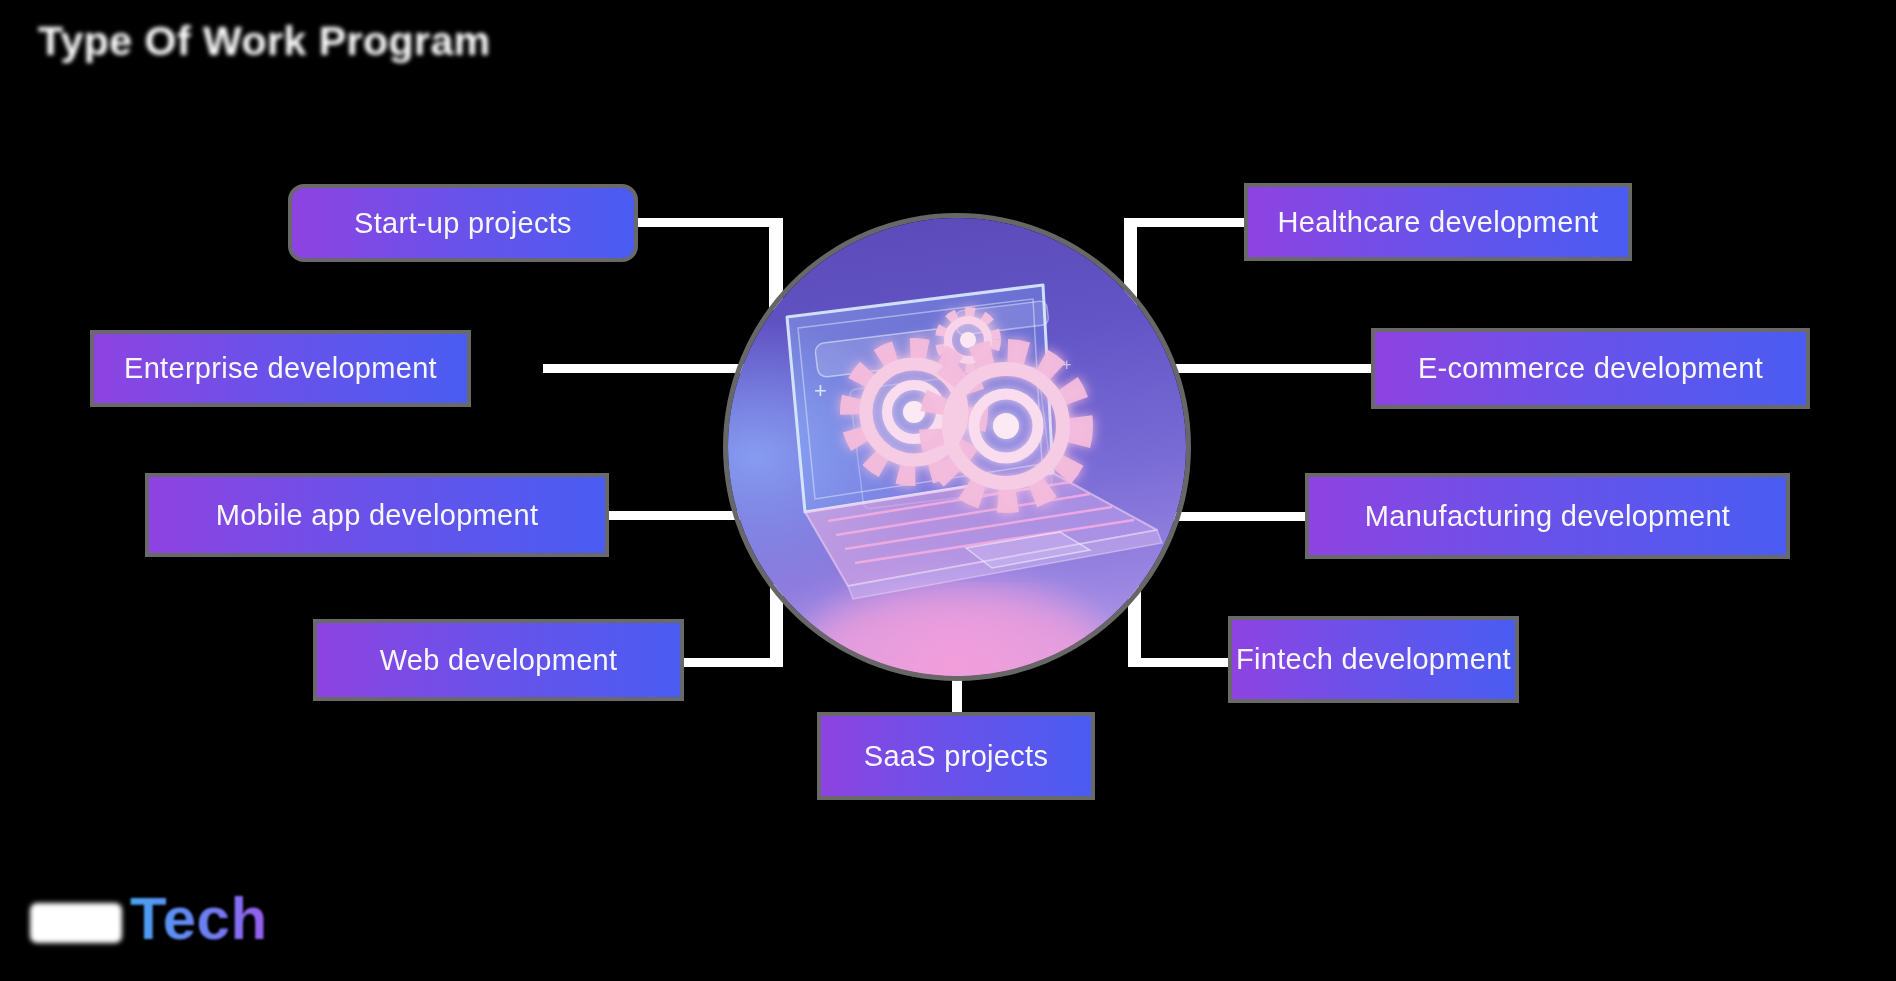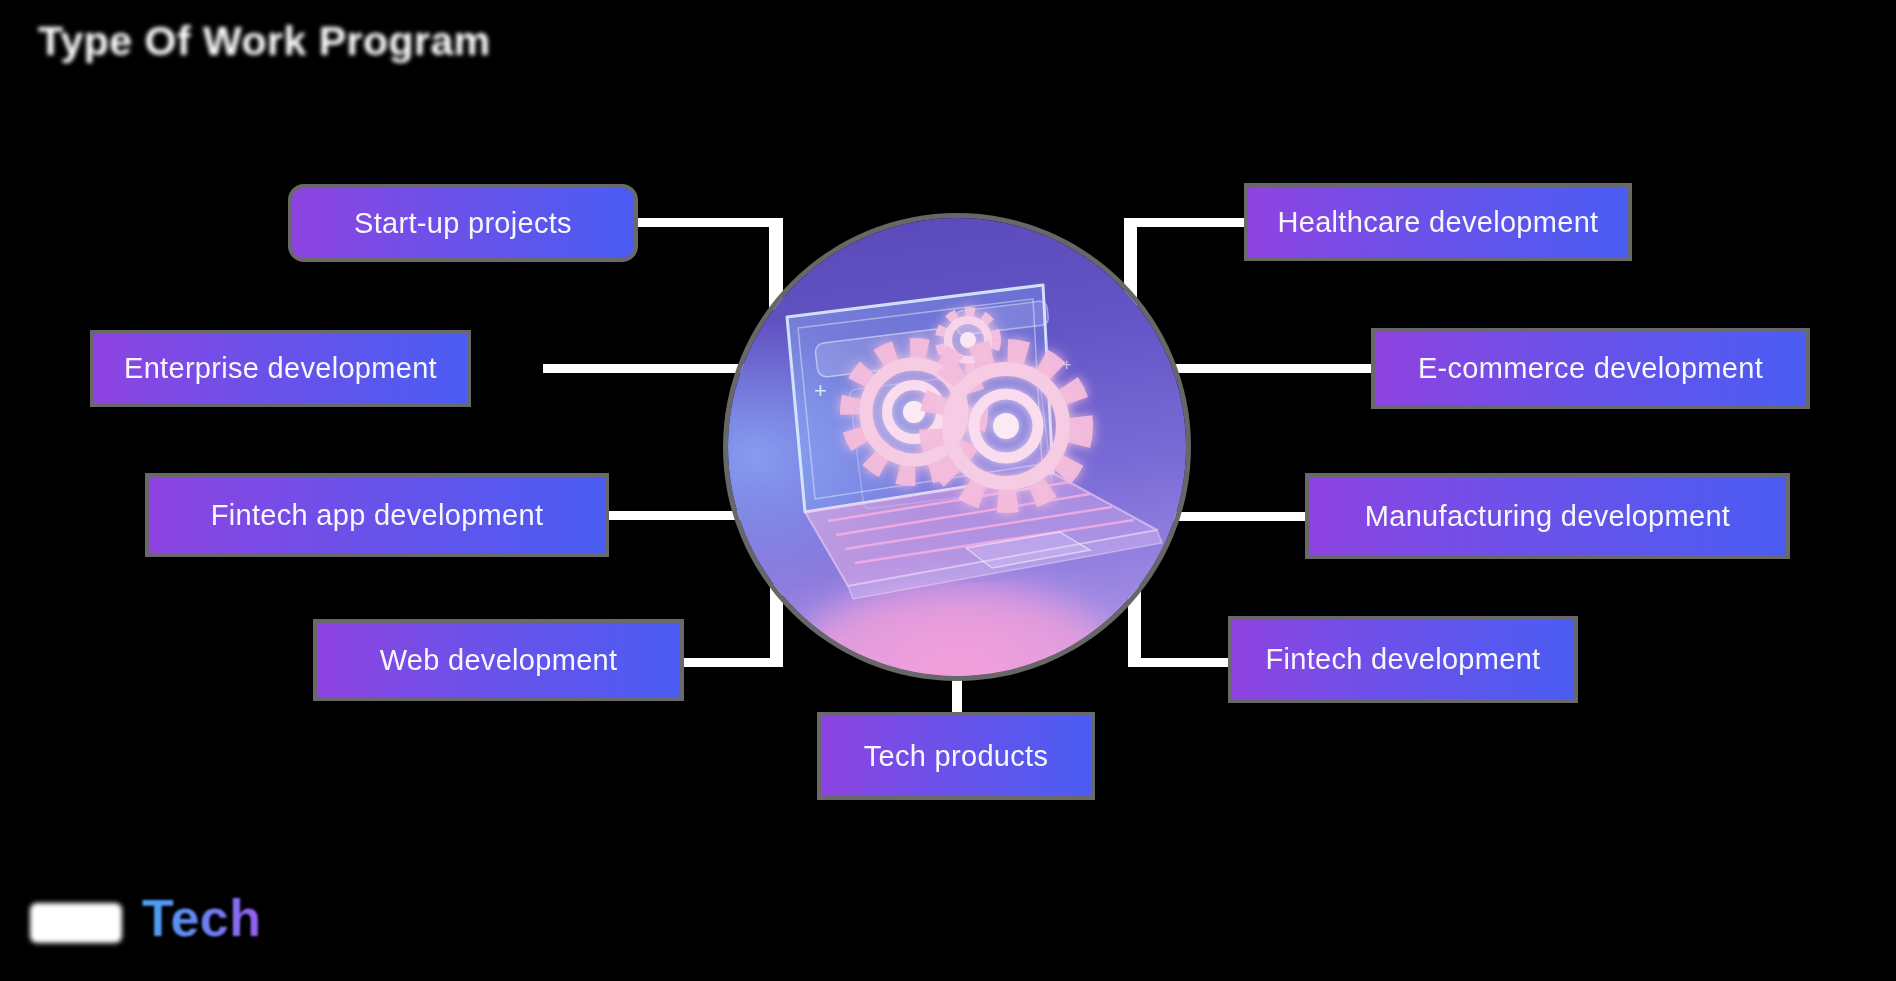--- a/index.html
+++ b/index.html
@@ -36,21 +36,21 @@
     z-index:2;overflow:hidden;
   }
   .center-circle svg{position:absolute;left:0;top:0;}
   
   .logo{position:absolute;left:30px;top:890px;height:56px;z-index:3;display:flex;align-items:center;}
   .logo-mark{
     width:92px;height:40px;margin-top:10px;background:#ffffff;border-radius:7px;
     filter:blur(2.6px);
   }
   .logo-text{
-    margin-left:20px;font-size:52px;font-weight:700;letter-spacing:.5px;
+    margin-left:8px;font-size:60px;font-weight:700;letter-spacing:.5px;
     background:linear-gradient(90deg,#47a4f2 0%,#6d7ff2 55%,#9a5df0 100%);
     -webkit-background-clip:text;background-clip:text;color:transparent;
     filter:blur(0.8px);
   }
 </style>
 </head>
 <body>
 
 <div class="canvas">
 
@@ -132,40 +132,40 @@
     </svg>
   </div>
 
   <div class="node" style="left:288px;top:184px;width:350px;height:78px;border-radius:16px;">
       <span>Start-up projects</span>
     </div>
   <div class="node" style="left:90px;top:330px;width:381px;height:77px;">
       <span>Enterprise development</span>
     </div>
   <div class="node" style="left:145px;top:473px;width:464px;height:84px;">
-      <span>Fintech app development</span>
+      <span>Mobile app development</span>
     </div>
   <div class="node" style="left:313px;top:619px;width:371px;height:82px;">
       <span>Web development</span>
     </div>
 
   <div class="node" style="left:817px;top:712px;width:278px;height:88px;">
-      <span>Tech products</span>
+      <span>SaaS projects</span>
     </div>
 
   <div class="node" style="left:1244px;top:183px;width:388px;height:78px;">
       <span>Healthcare development</span>
     </div>
   <div class="node" style="left:1371px;top:328px;width:439px;height:81px;">
       <span>E-commerce development</span>
     </div>
   <div class="node" style="left:1305px;top:473px;width:485px;height:86px;">
       <span>Manufacturing development</span>
     </div>
-  <div class="node" style="left:1228px;top:616px;width:350px;height:87px;">
+  <div class="node" style="left:1228px;top:616px;width:291px;height:87px;">
       <span>Fintech development</span>
     </div>
 
   <div class="logo">
     <div class="logo-mark"></div>
     <div class="logo-text">Tech</div>
   </div>
 
 </div>
 

